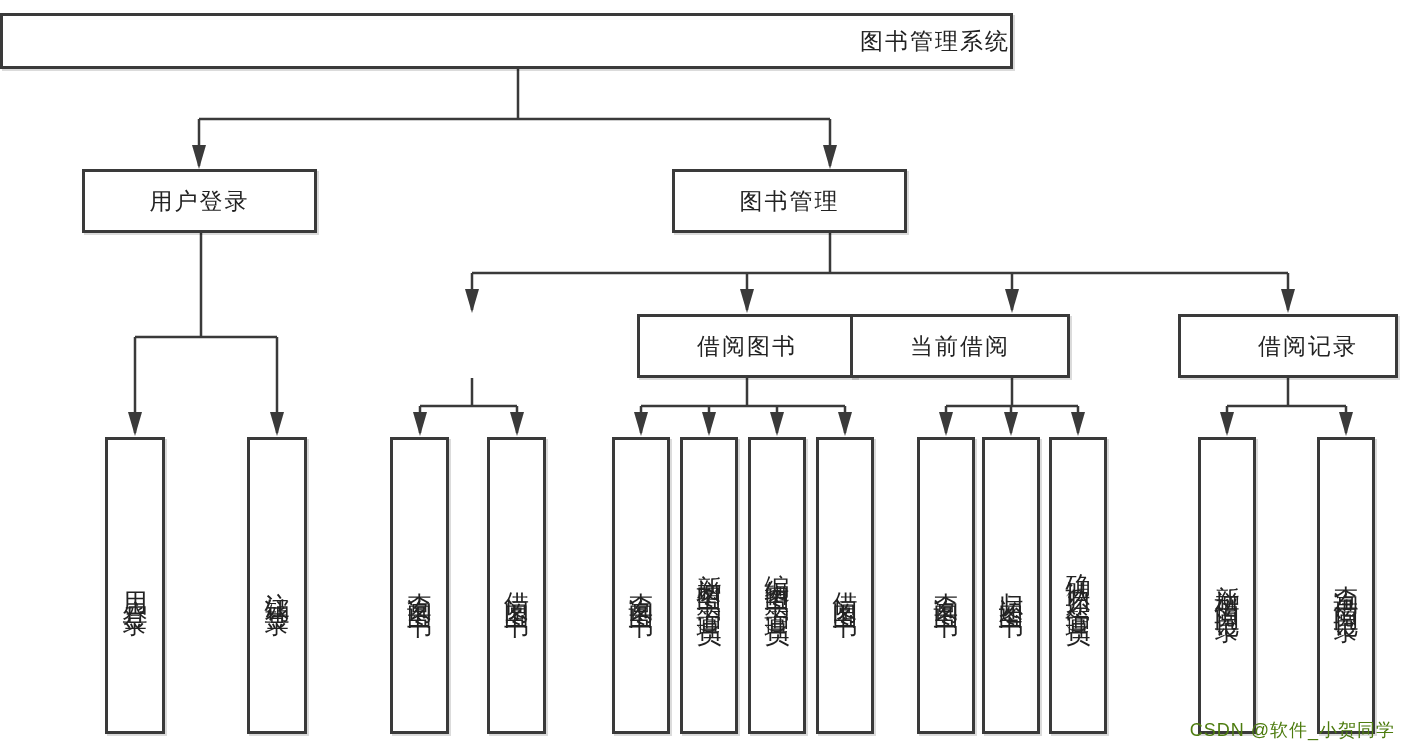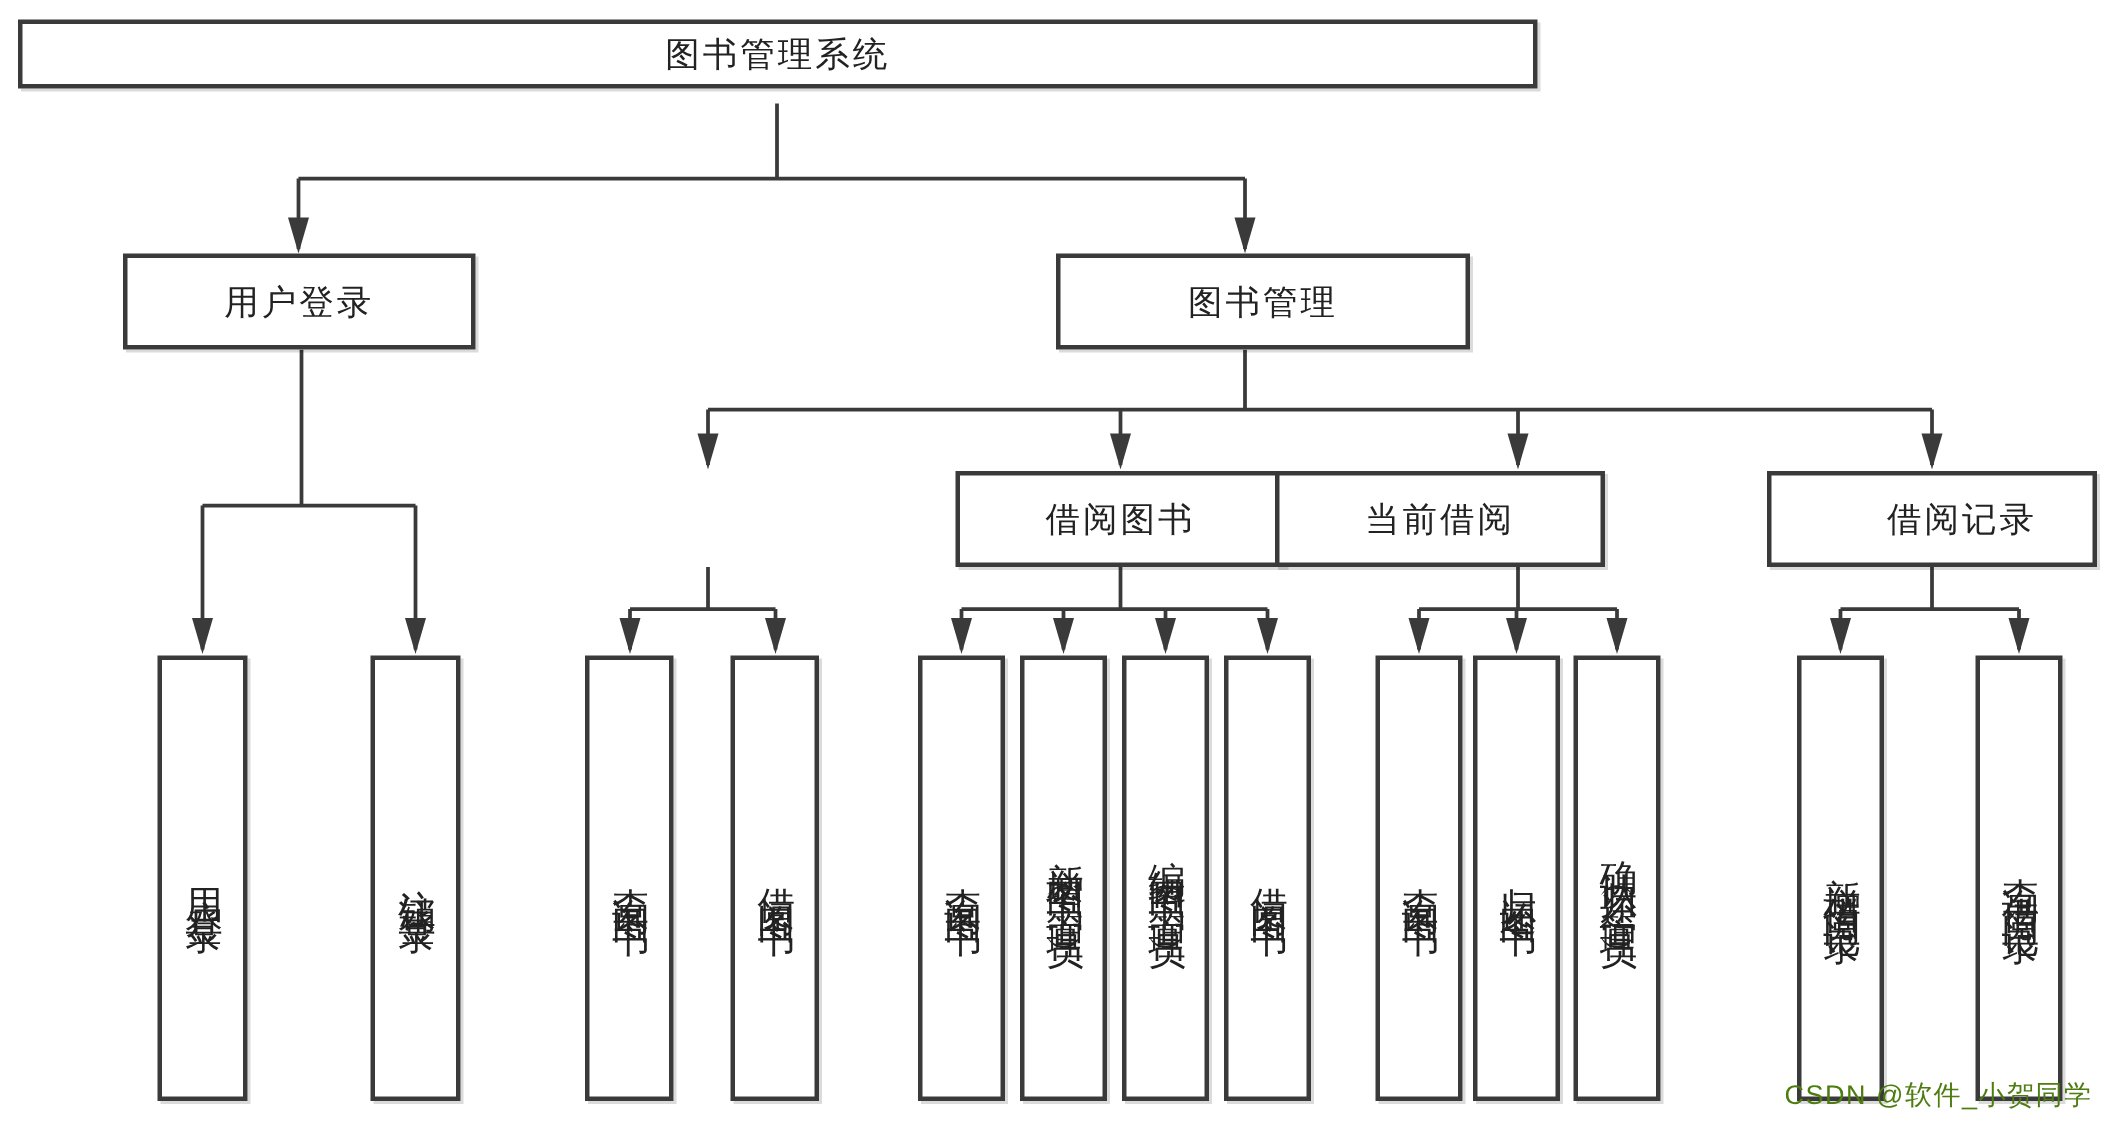--- a/index.html
+++ b/index.html
@@ -58,28 +58,28 @@
       <path d="M777,406 V433" marker-end="url(#arrow)"></path>
       <path d="M845,406 V433" marker-end="url(#arrow)"></path>
       <path d="M946,406 V433" marker-end="url(#arrow)"></path>
       <path d="M1011,406 V433" marker-end="url(#arrow)"></path>
       <path d="M1078,406 V433" marker-end="url(#arrow)"></path>
       <path d="M1227,406 V433" marker-end="url(#arrow)"></path>
       <path d="M1346,406 V433" marker-end="url(#arrow)"></path>
     </g>
   </svg>
 
-  <div class="node h" style="left:12px;top:13px;width:1013px;height:46px;">
+  <div class="node h" style="left:0;top:13px;width:1013px;height:56px;justify-content:flex-end;">
     <span class="txt">图书管理系统</span>
   </div>
 
   <div class="node h" style="left:82px;top:169px;width:235px;height:64px;">
     <span class="txt">用户登录</span>
   </div>
-  <div class="node h" style="left:704px;top:169px;width:276px;height:64px;">
+  <div class="node h" style="left:672px;top:169px;width:235px;height:64px;">
     <span class="txt">图书管理</span>
   </div>
 
   <div class="node h" style="left:637px;top:314px;width:220px;height:64px;">
     <span class="txt">借阅图书</span>
   </div>
   <div class="node h" style="left:850px;top:314px;width:220px;height:64px;">
     <span class="txt">当前借阅</span>
   </div>
   <div class="node h" style="left:1178px;top:314px;width:220px;height:64px;padding-left:40px;">

